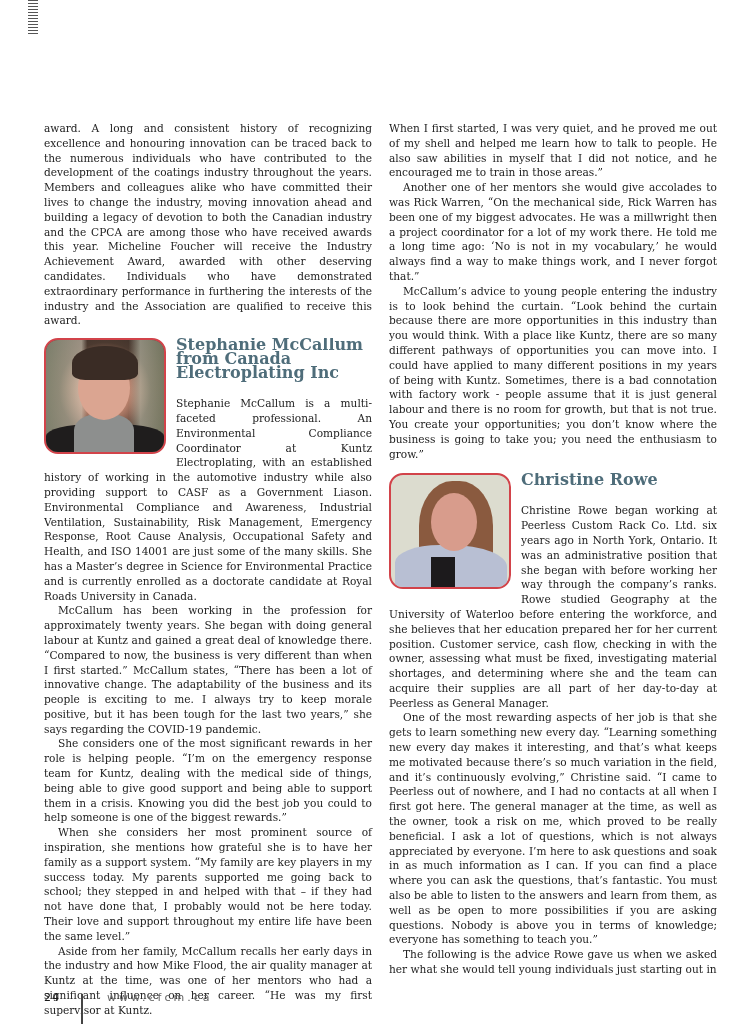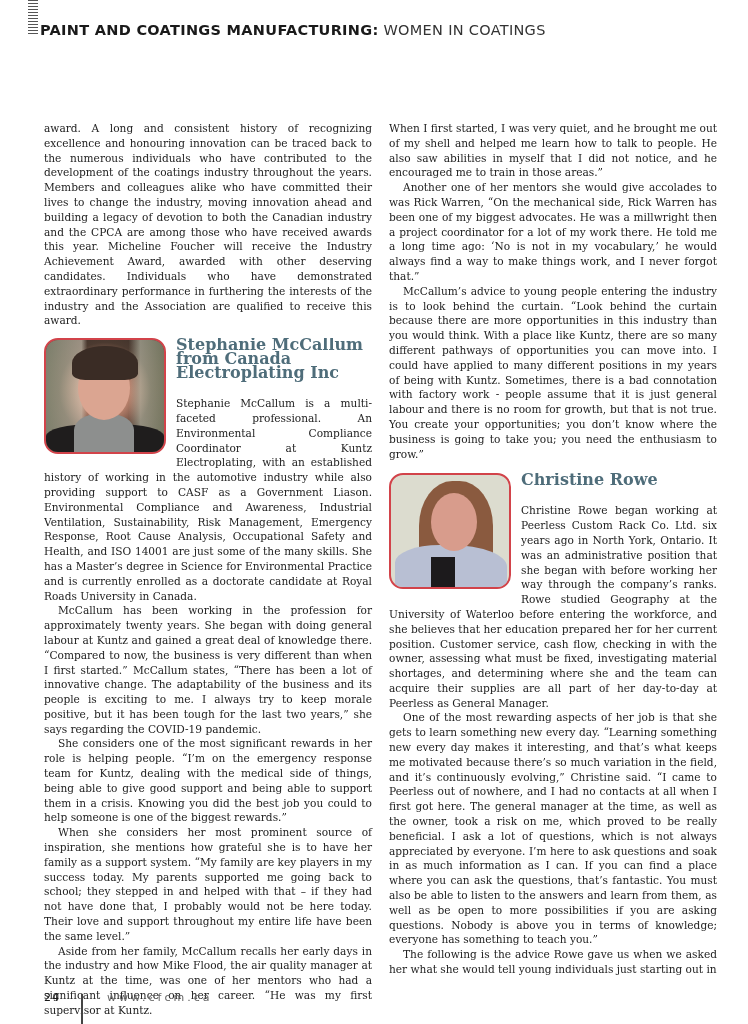--- a/index.html
+++ b/index.html
@@ -40,23 +40,20 @@
 
   .footer-page { position:absolute; left:44px; top:991px; font-family:"DejaVu Sans", sans-serif; font-weight:normal; font-size:11px; letter-spacing:1px; color:#1a1a1a; }
   .footer-divider { position:absolute; left:81px; top:994px; width:2px; height:30px; background:#444; }
   .footer-url { position:absolute; left:107px; top:991px; font-family:"DejaVu Sans", sans-serif; font-weight:normal; font-size:11px; letter-spacing:3px; color:#666; }
 </style>
 </head>
 <body>
 
 <div class="header">
   <div class="tick-marks"></div>
-  <div class="header-title">
-    <span class="bold">PAINT AND COATINGS MANUFACTURING:</span><span class="light"> WOMEN IN COATINGS</span>
-  </div>
 </div>
 
 <div class="col col-left">
   <p>award. A long and consistent history of recognizing excellence and honouring innovation can be traced back to the numerous individuals who have contributed to the development of the coatings industry throughout the years. Members and colleagues alike who have committed their lives to change the industry, moving innovation ahead and building a legacy of devotion to both the Canadian industry and the CPCA are among those who have received awards this year. Micheline Foucher will receive the Industry Achievement Award, awarded with other deserving candidates. Individuals who have demonstrated extraordinary performance in furthering the interests of the industry and the Association are qualified to receive this award.</p>
 
   <div class="profile">
     <div class="photo photo-stephanie" title="Portrait of Stephanie McCallum">
       <div class="bg"></div>
       <div class="coat"></div>
       <div class="scarf"></div>
@@ -69,21 +66,21 @@
     </div>
     <p>Stephanie McCallum is a multi-faceted professional. An Environmental Compliance Coordinator at Kuntz Electroplating, with an established history of working in the automotive industry while also providing support to CASF as a Government Liason. Environmental Compliance and Awareness, Industrial Ventilation, Sustainability, Risk Management, Emergency Response, Root Cause Analysis, Occupational Safety and Health, and ISO 14001 are just some of the many skills. She has a Master’s degree in Science for Environmental Practice and is currently enrolled as a doctorate candidate at Royal Roads University in Canada.</p>
   </div>
   <p class="indent">McCallum has been working in the profession for approximately twenty years. She began with doing general labour at Kuntz and gained a great deal of knowledge there. “Compared to now, the business is very different than when I first started.” McCallum states, “There has been a lot of innovative change. The adaptability of the business and its people is exciting to me. I always try to keep morale positive, but it has been tough for the last two years,” she says regarding the COVID-19 pandemic.</p>
   <p class="indent">She considers one of the most significant rewards in her role is helping people. “I’m on the emergency response team for Kuntz, dealing with the medical side of things, being able to give good support and being able to support them in a crisis. Knowing you did the best job you could to help someone is one of the biggest rewards.”</p>
   <p class="indent">When she considers her most prominent source of inspiration, she mentions how grateful she is to have her family as a support system. “My family are key players in my success today. My parents supported me going back to school; they stepped in and helped with that – if they had not have done that, I probably would not be here today. Their love and support throughout my entire life have been the same level.”</p>
   <p class="indent">Aside from her family, McCallum recalls her early days in the industry and how Mike Flood, the air quality manager at Kuntz at the time, was one of her mentors who had a significant influence on her career. “He was my first supervisor at Kuntz.</p>
 </div>
 
 <div class="col col-right">
-  <p>When I first started, I was very quiet, and he brought me out of my shell and helped me learn how to talk to people. He also saw abilities in myself that I did not notice, and he encouraged me to train in those areas.”</p>
+  <p>When I first started, I was very quiet, and he proved me out of my shell and helped me learn how to talk to people. He also saw abilities in myself that I did not notice, and he encouraged me to train in those areas.”</p>
   <p class="indent">Another one of her mentors she would give accolades to was Rick Warren, “On the mechanical side, Rick Warren has been one of my biggest advocates. He was a millwright then a project coordinator for a lot of my work there. He told me a long time ago: ‘No is not in my vocabulary,’ he would always find a way to make things work, and I never forgot that.”</p>
   <p class="indent">McCallum’s advice to young people entering the industry is to look behind the curtain. “Look behind the curtain because there are more opportunities in this industry than you would think. With a place like Kuntz, there are so many different pathways of opportunities you can move into. I could have applied to many different positions in my years of being with Kuntz. Sometimes, there is a bad connotation with factory work - people assume that it is just general labour and there is no room for growth, but that is not true. You create your opportunities; you don’t know where the business is going to take you; you need the enthusiasm to grow.”</p>
 
   <div class="profile" style="margin-top:12px;">
     <div class="photo photo-christine" title="Portrait of Christine Rowe">
       <div class="hair"></div>
       <div class="jacket"></div>
       <div class="shirt"></div>
       <div class="face"></div>
     </div>

